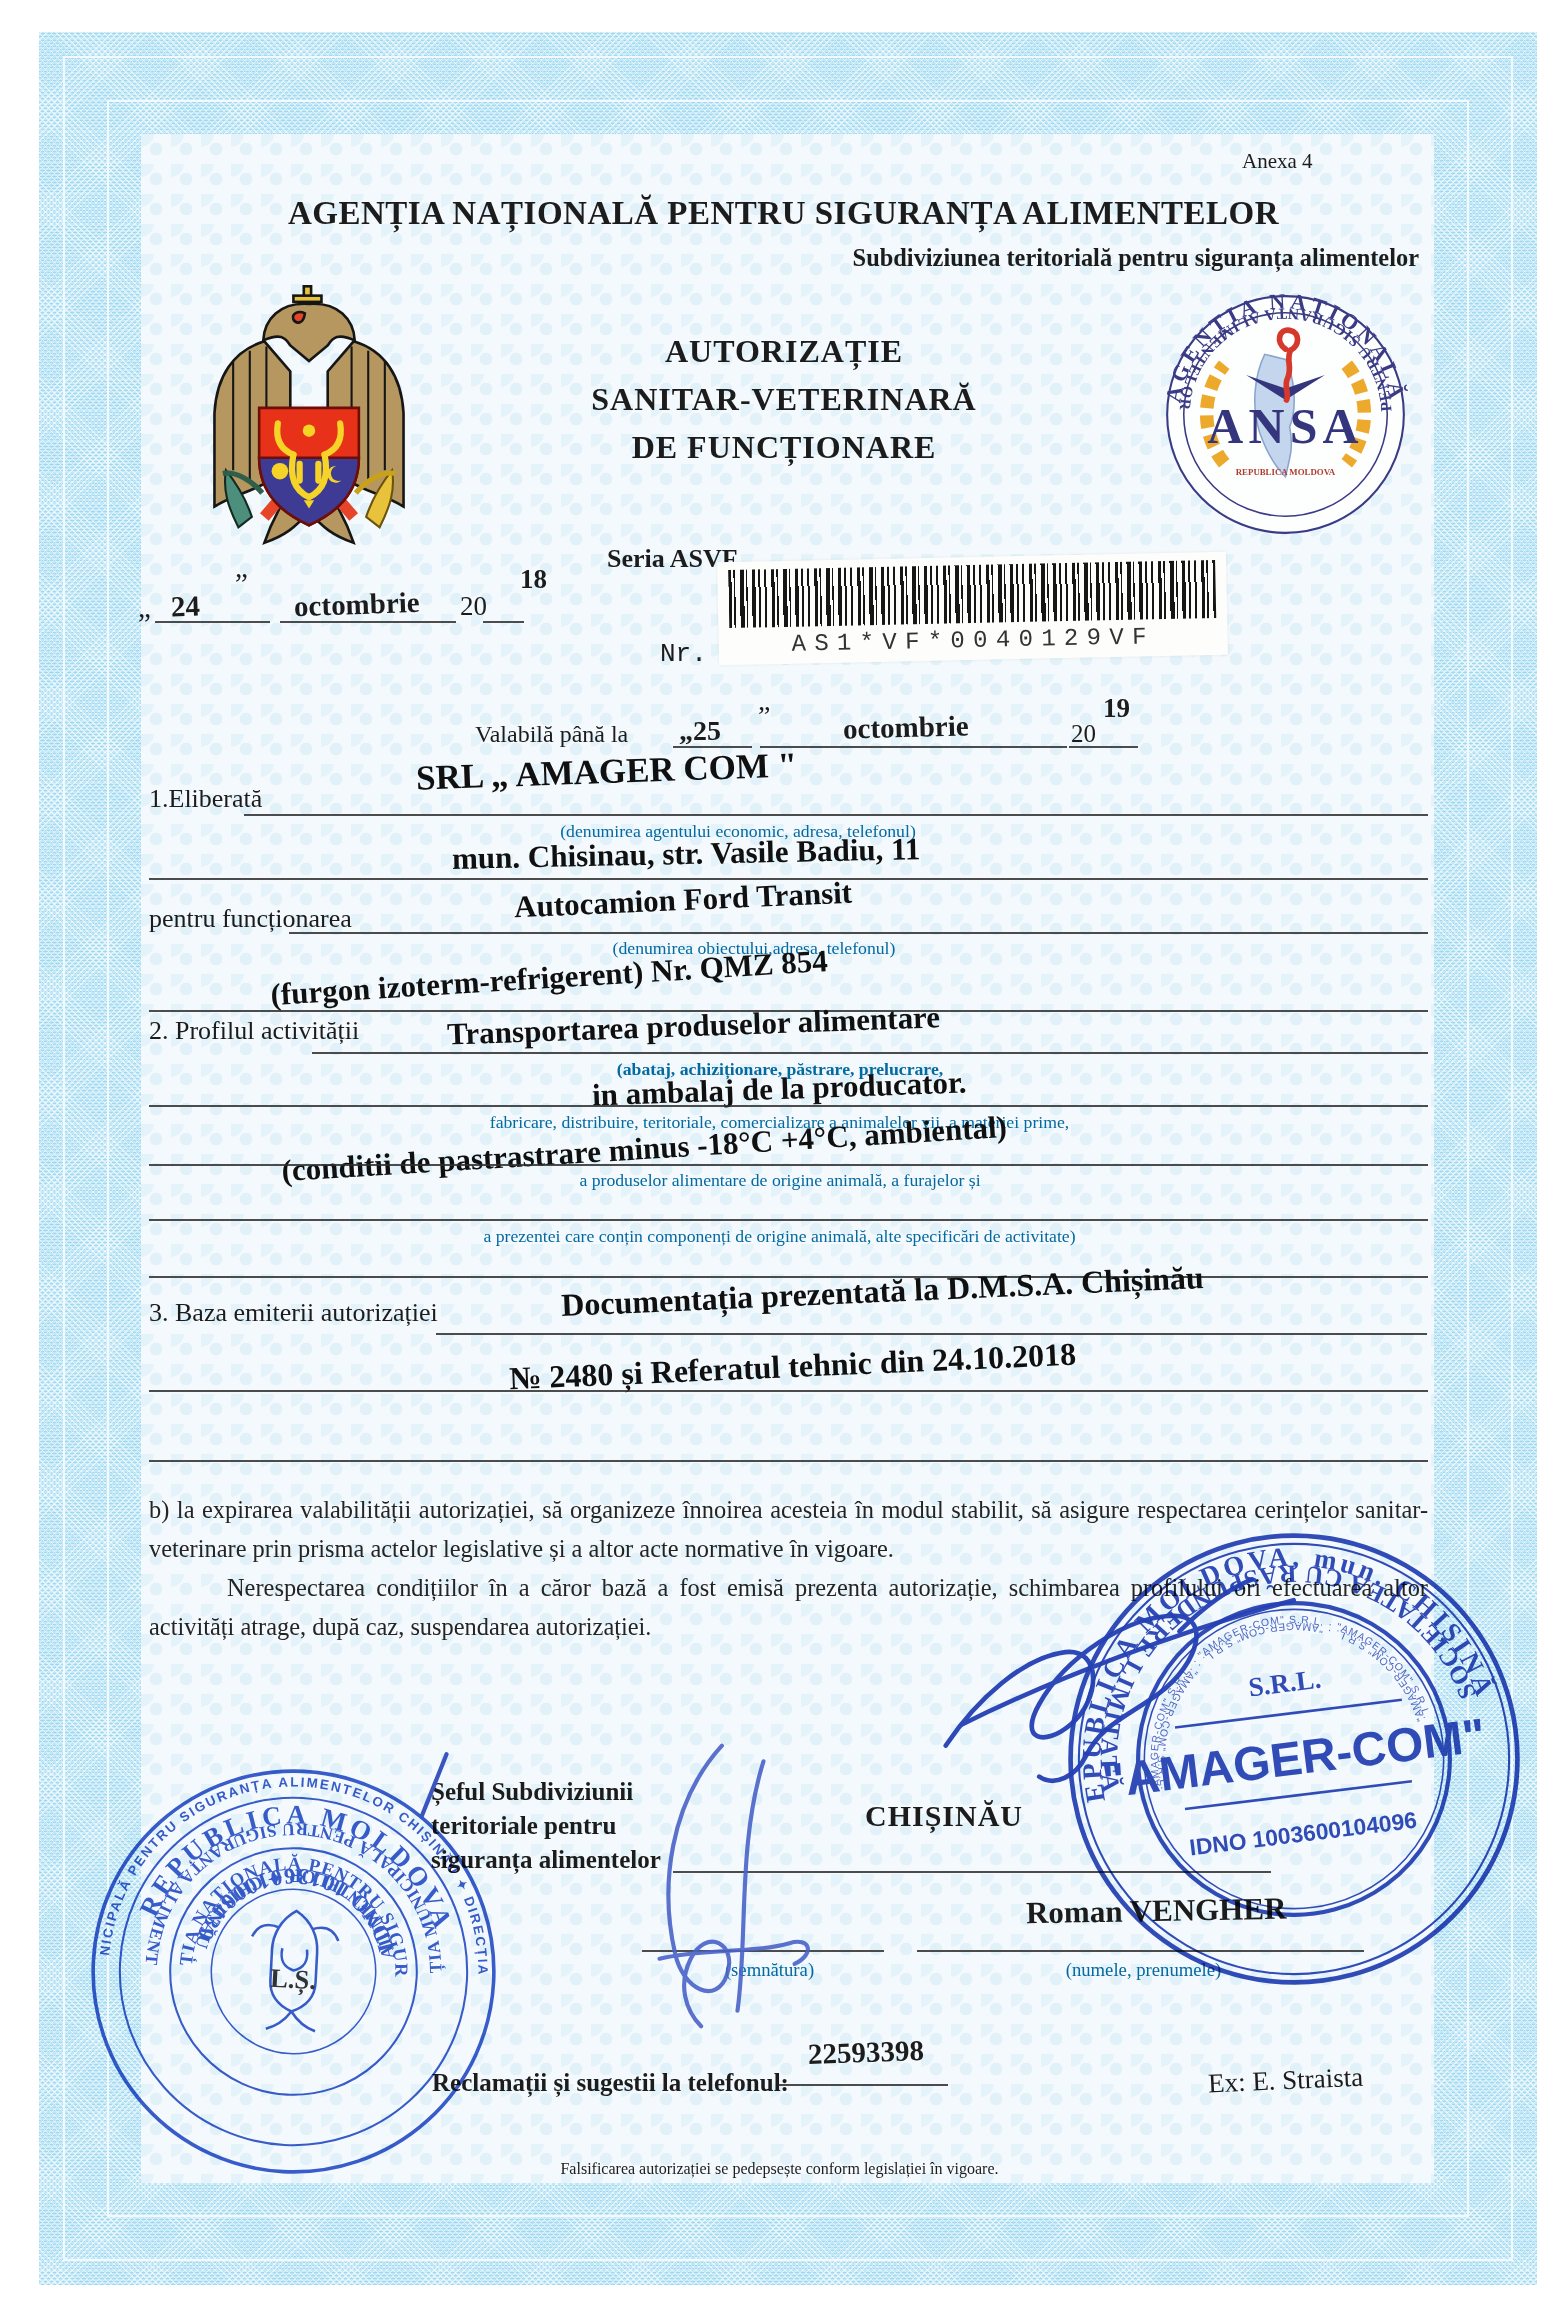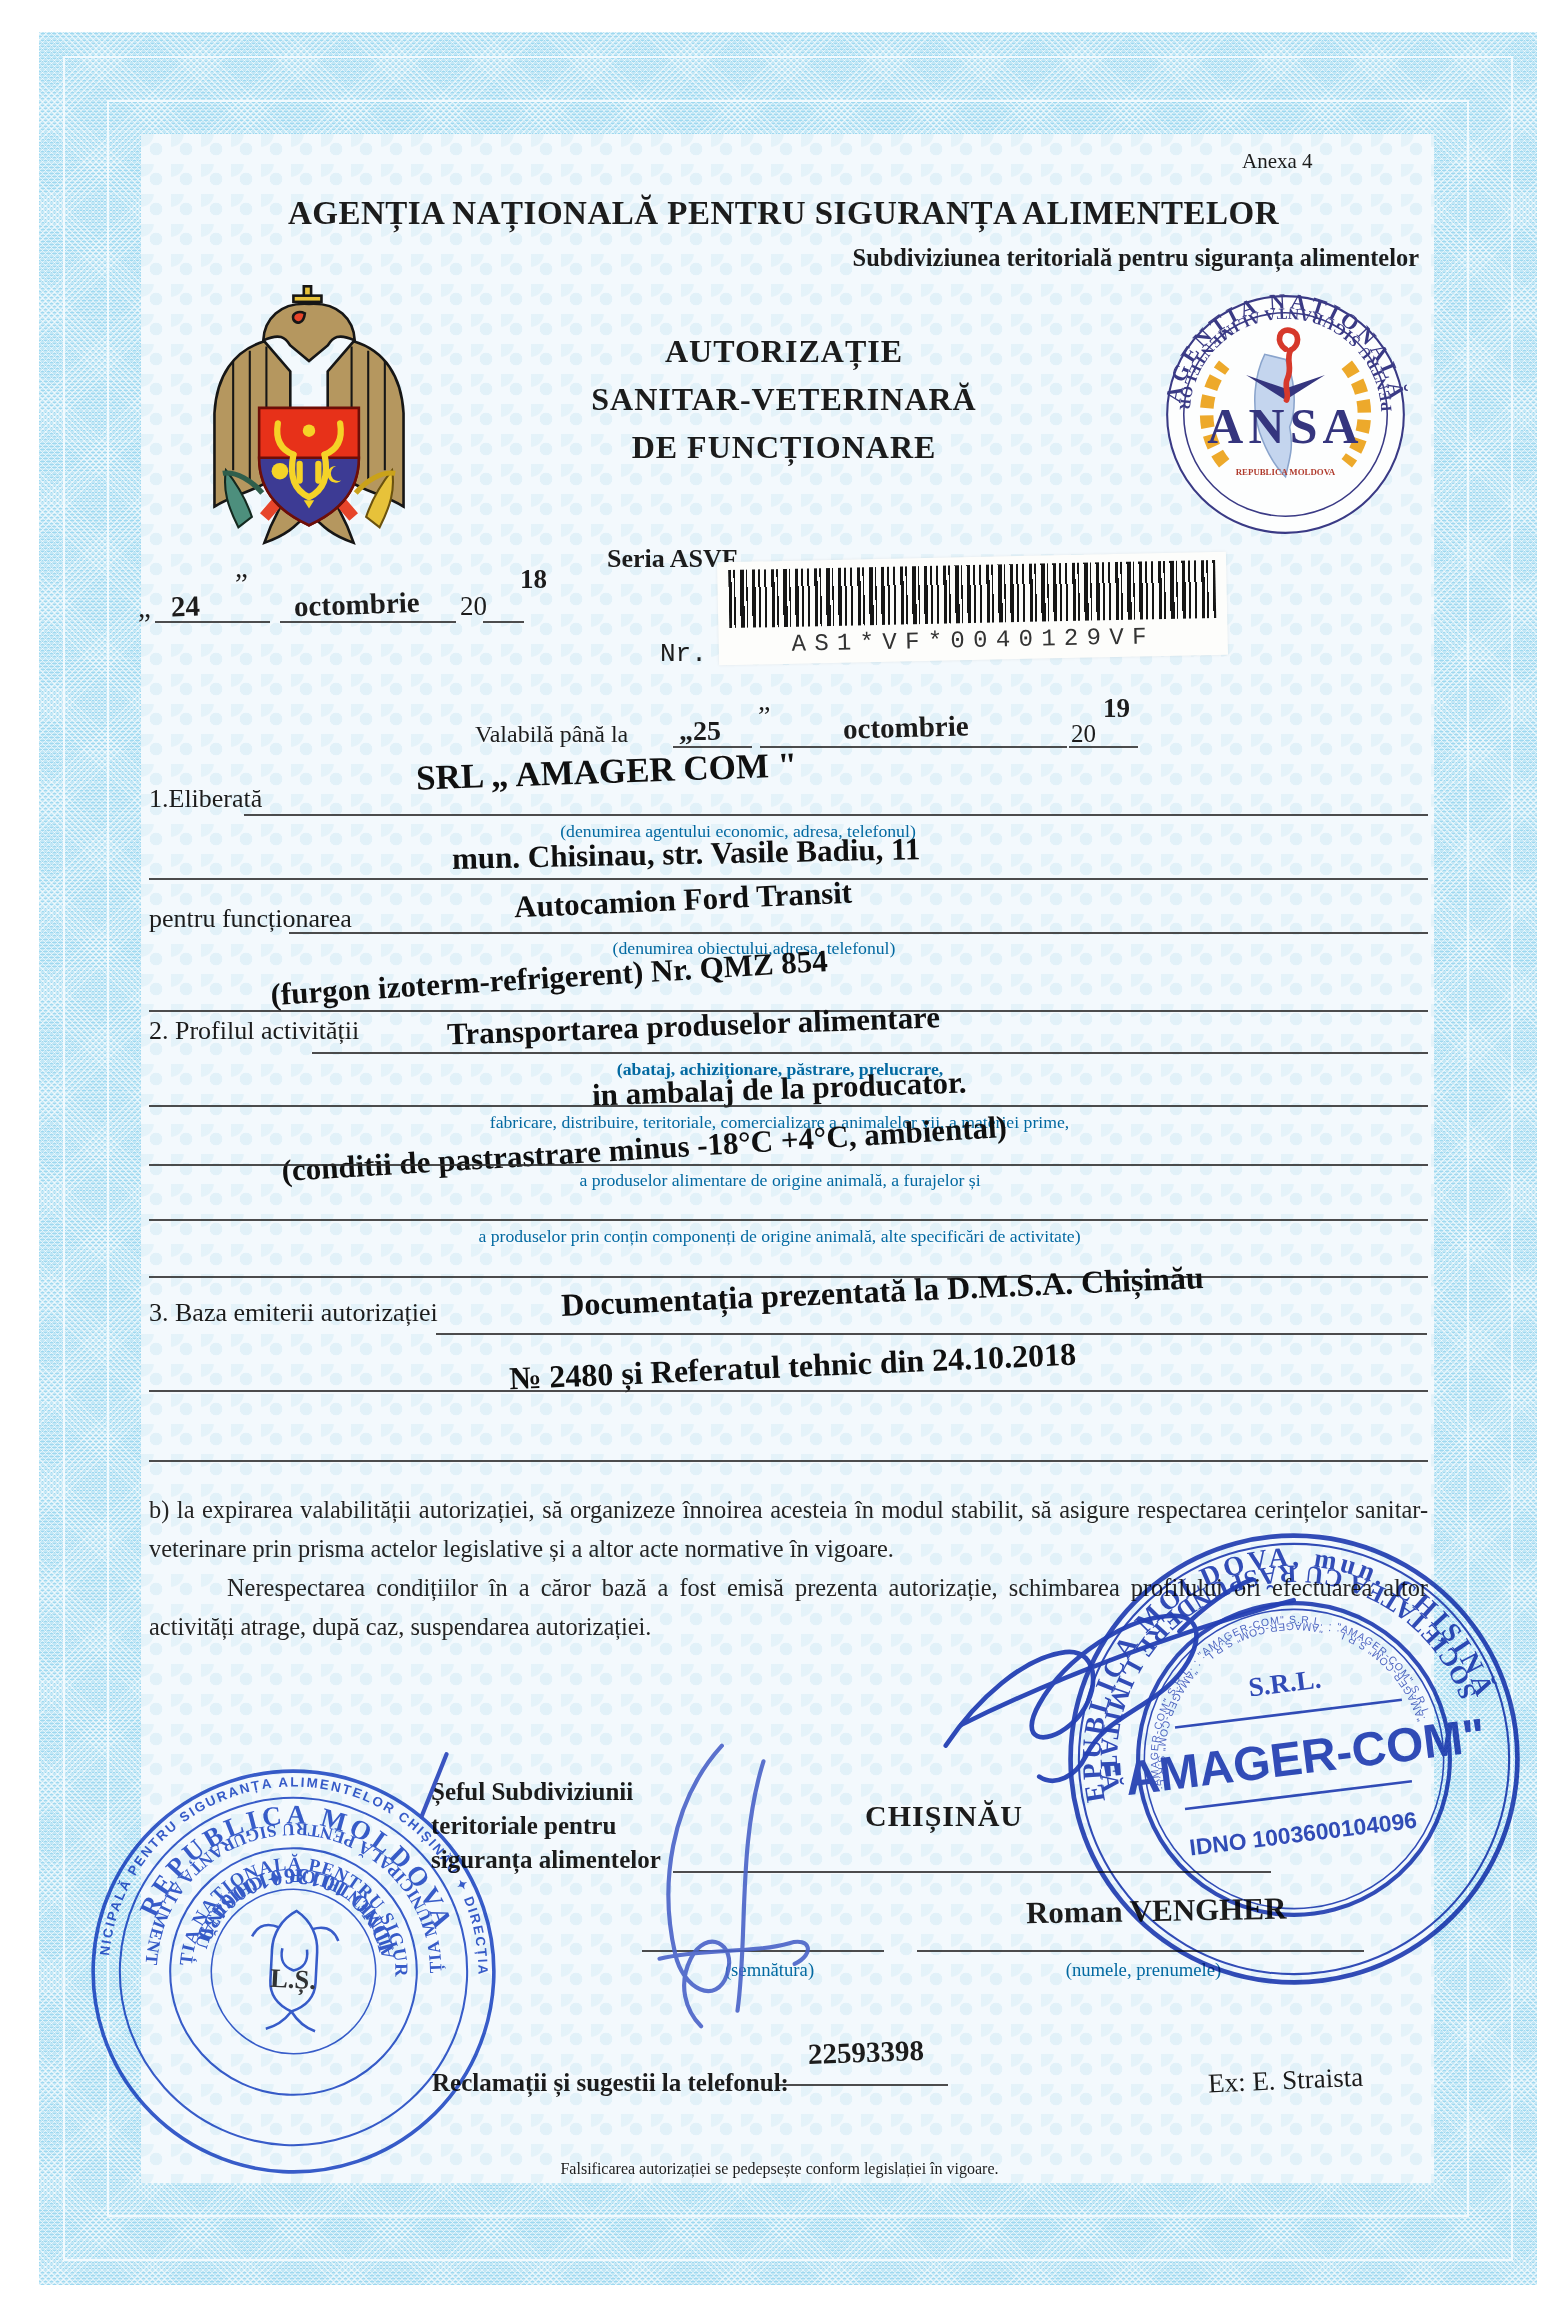--- a/index.html
+++ b/index.html
@@ -170,21 +170,21 @@
   <div class="abs ser val" style="left:447px;top:1008px;font-size:31px;transform:rotate(-2deg);">Transportarea produselor alimentare</div>
   <div class="ln" style="left:312px;top:1052px;width:1116px;"></div>
   <div class="abs cap ctr" style="left:520px;top:1059px;width:520px;font-weight:bold;">(abataj, achiziționare, păstrare, prelucrare,</div>
   <div class="abs ser val" style="left:592px;top:1071px;font-size:31px;transform:rotate(-2deg);">in ambalaj de la producator.</div>
   <div class="ln" style="left:149px;top:1105px;width:1279px;"></div>
   <div class="abs cap ctr" style="left:364px;top:1112px;width:831px;">fabricare, distribuire, teritoriale, comercializare a animalelor vii, a materiei prime,</div>
   <div class="abs ser val" style="left:281px;top:1131px;font-size:31px;transform:rotate(-3.5deg);">(conditii de pastrastrare minus -18°C +4°C, ambiental)</div>
   <div class="ln" style="left:149px;top:1164px;width:1279px;"></div>
   <div class="abs cap ctr" style="left:468px;top:1170px;width:624px;">a produselor alimentare de origine animală, a furajelor și</div>
   <div class="ln" style="left:149px;top:1219px;width:1279px;"></div>
-  <div class="abs cap ctr" style="left:416px;top:1226px;width:727px;">a produselor prin conțin componenți de origine animală, alte specificări de activitate)</div>
+  <div class="abs cap ctr" style="left:416px;top:1226px;width:727px;">a prezentei care conțin componenți de origine animală, alte specificări de activitate)</div>
   <div class="ln" style="left:149px;top:1276px;width:1279px;"></div>
 
   <div class="abs ser" style="left:149px;top:1298px;font-size:26px;">3. Baza emiterii autorizației</div>
   <div class="abs ser val" style="left:561px;top:1273px;font-size:32px;transform:rotate(-2.5deg);">Documentația prezentată la D.M.S.A. Chișinău</div>
   <div class="ln" style="left:436px;top:1333px;width:991px;"></div>
   <div class="abs ser val" style="left:509px;top:1348px;font-size:32px;transform:rotate(-2.5deg);">№ 2480 și Referatul tehnic din 24.10.2018</div>
   <div class="ln" style="left:149px;top:1390px;width:1279px;"></div>
   <div class="ln" style="left:149px;top:1460px;width:1279px;"></div>
 
   <div class="obl ser">

